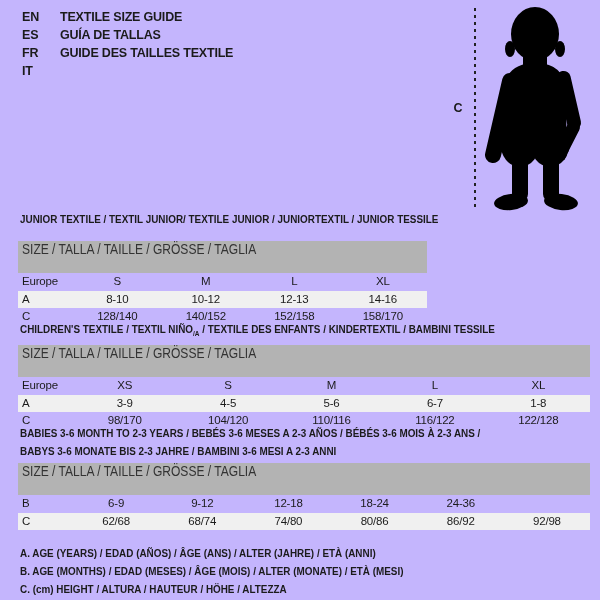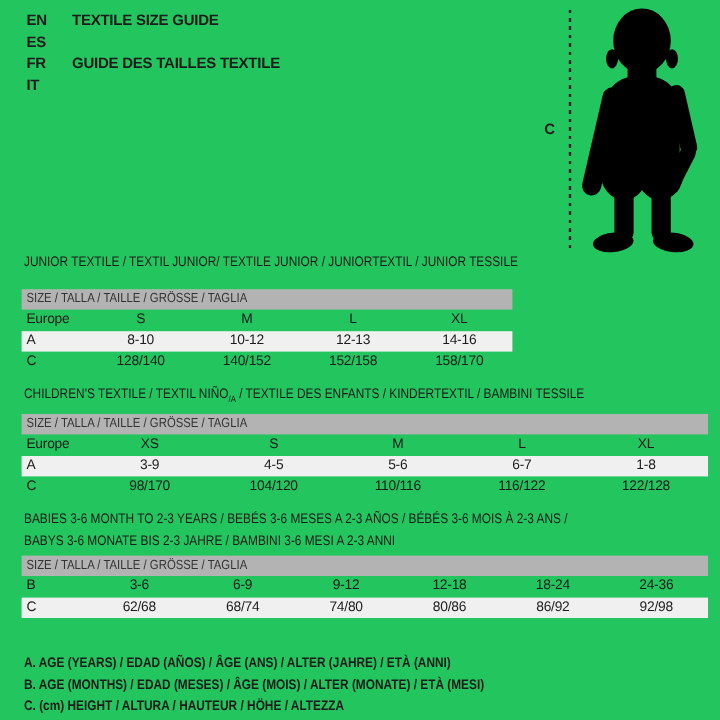--- a/index.html
+++ b/index.html
@@ -1,40 +1,40 @@
 <!DOCTYPE html>
 <html><head>
 <meta charset="utf-8">
 <style>
   html,body{margin:0;padding:0;background:#ffffff;}
   #canvas{
-    position:relative;width:600px;height:600px;background:#22c55e;overflow:hidden;
+    position:relative;width:600px;height:600px;background:#c4b5fd;overflow:hidden;
     font-family:"Liberation Sans","DejaVu Sans",sans-serif;color:#1b1b1b;
   }
   
   .cx{display:inline-block;transform:scaleX(0.86);transform-origin:0 50%;white-space:nowrap;}
 
   
   .lang-block{position:absolute;left:22px;top:8px;}
   .lang-row{display:grid;grid-template-columns:38px auto;height:18px;line-height:18px;
     font-size:12.5px;font-weight:bold;letter-spacing:-0.2px;}
 
   
   .figure{position:absolute;left:440px;top:0;width:160px;height:215px;}
   .dash-line{position:absolute;left:34px;top:8px;width:2px;height:200px;
     background:repeating-linear-gradient(to bottom,#222 0 3px,transparent 3px 7px);}
   .height-label{position:absolute;left:6px;top:100px;width:24px;height:16px;line-height:16px;
     text-align:center;font-size:12.5px;font-weight:bold;}
   .baby{position:absolute;left:42px;top:3px;}
 
   
   .tbl-title{position:absolute;left:20px;height:14px;line-height:14px;
-    font-size:11.5px;font-weight:normal;white-space:nowrap;}
+    font-size:11.5px;font-weight:bold;white-space:nowrap;}
   .tbl{position:absolute;left:18px;}
-  .sizebar{height:17px;line-height:16px;padding-left:4px;font-size:11px;color:#333;}
+  .sizebar{height:32px;line-height:16px;padding-left:4px;font-size:14px;color:#333;}
   .trow{display:grid;height:17.5px;line-height:17.5px;font-size:11.5px;letter-spacing:-0.2px;}
   .trow .c0{text-align:left;padding-left:4px;}
   .trow .c{text-align:center;}
   .g4{grid-template-columns:55px repeat(4,1fr);}
   .g5{grid-template-columns:55px repeat(5,1fr);}
   .g6{grid-template-columns:55px repeat(6,1fr);}
   .w1{width:409px;} .w2{width:572px;}
   .title2{top:322px;} .sub{font-size:7.5px;vertical-align:sub;}
   .title3a{top:426px;} .title3b{top:444px;}
 
@@ -47,20 +47,21 @@
 
 <div id="canvas">
 
   <div class="lang-block">
     <div class="lang-row">
       <span>EN</span>
       <span>TEXTILE SIZE GUIDE</span>
     </div>
     <div class="lang-row">
       <span>ES</span>
+      <span>GUÍA DE TALLAS</span>
     </div>
     <div class="lang-row">
       <span>FR</span>
       <span>GUIDE DES TAILLES TEXTILE</span>
     </div>
     <div class="lang-row">
       <span>IT</span>
     </div>
   </div>
 
@@ -157,21 +158,20 @@
   </div>
   <div class="tbl-title title3b">
     <span class="cx">BABYS 3-6 MONATE BIS 2-3 JAHRE / BAMBINI 3-6 MESI A 2-3 ANNI</span>
   </div>
   <div class="tbl w2" style="top:463px">
     <div class="sizebar" style="background:#b3b3b3">
       <span class="cx">SIZE / TALLA / TAILLE / GRÖSSE / TAGLIA</span>
     </div>
     <div class="trow g6">
       <span class="c0">B</span>
-      <span class="c">3-6</span>
       <span class="c">6-9</span>
       <span class="c">9-12</span>
       <span class="c">12-18</span>
       <span class="c">18-24</span>
       <span class="c">24-36</span>
     </div>
     <div class="trow g6" style="background:#f0f0f0">
       <span class="c0">C</span>
       <span class="c">62/68</span>
       <span class="c">68/74</span>

